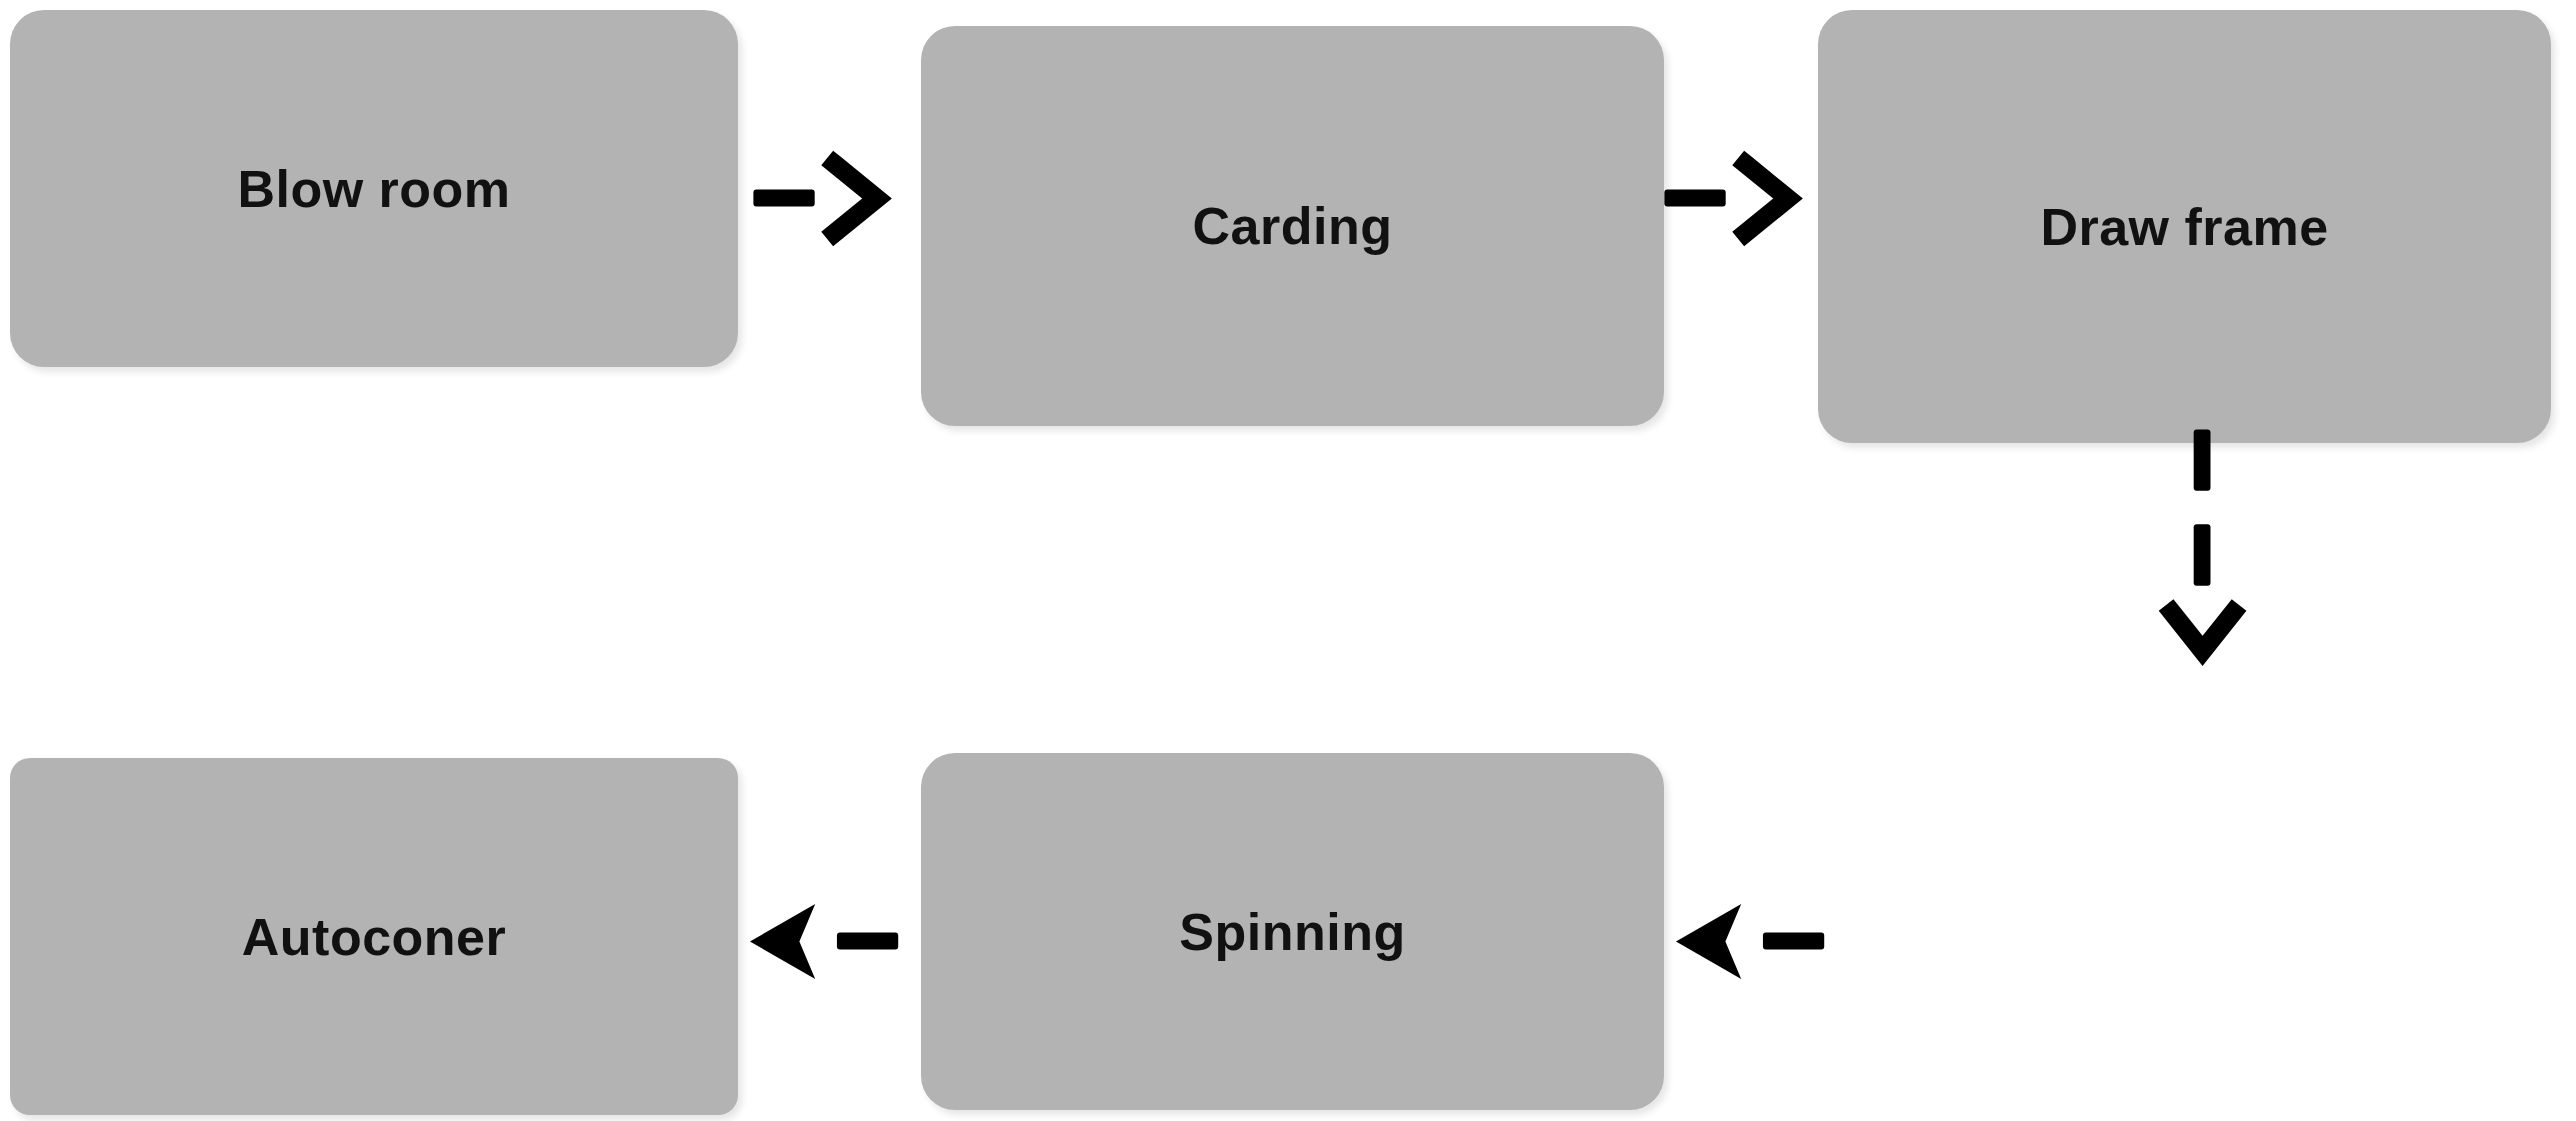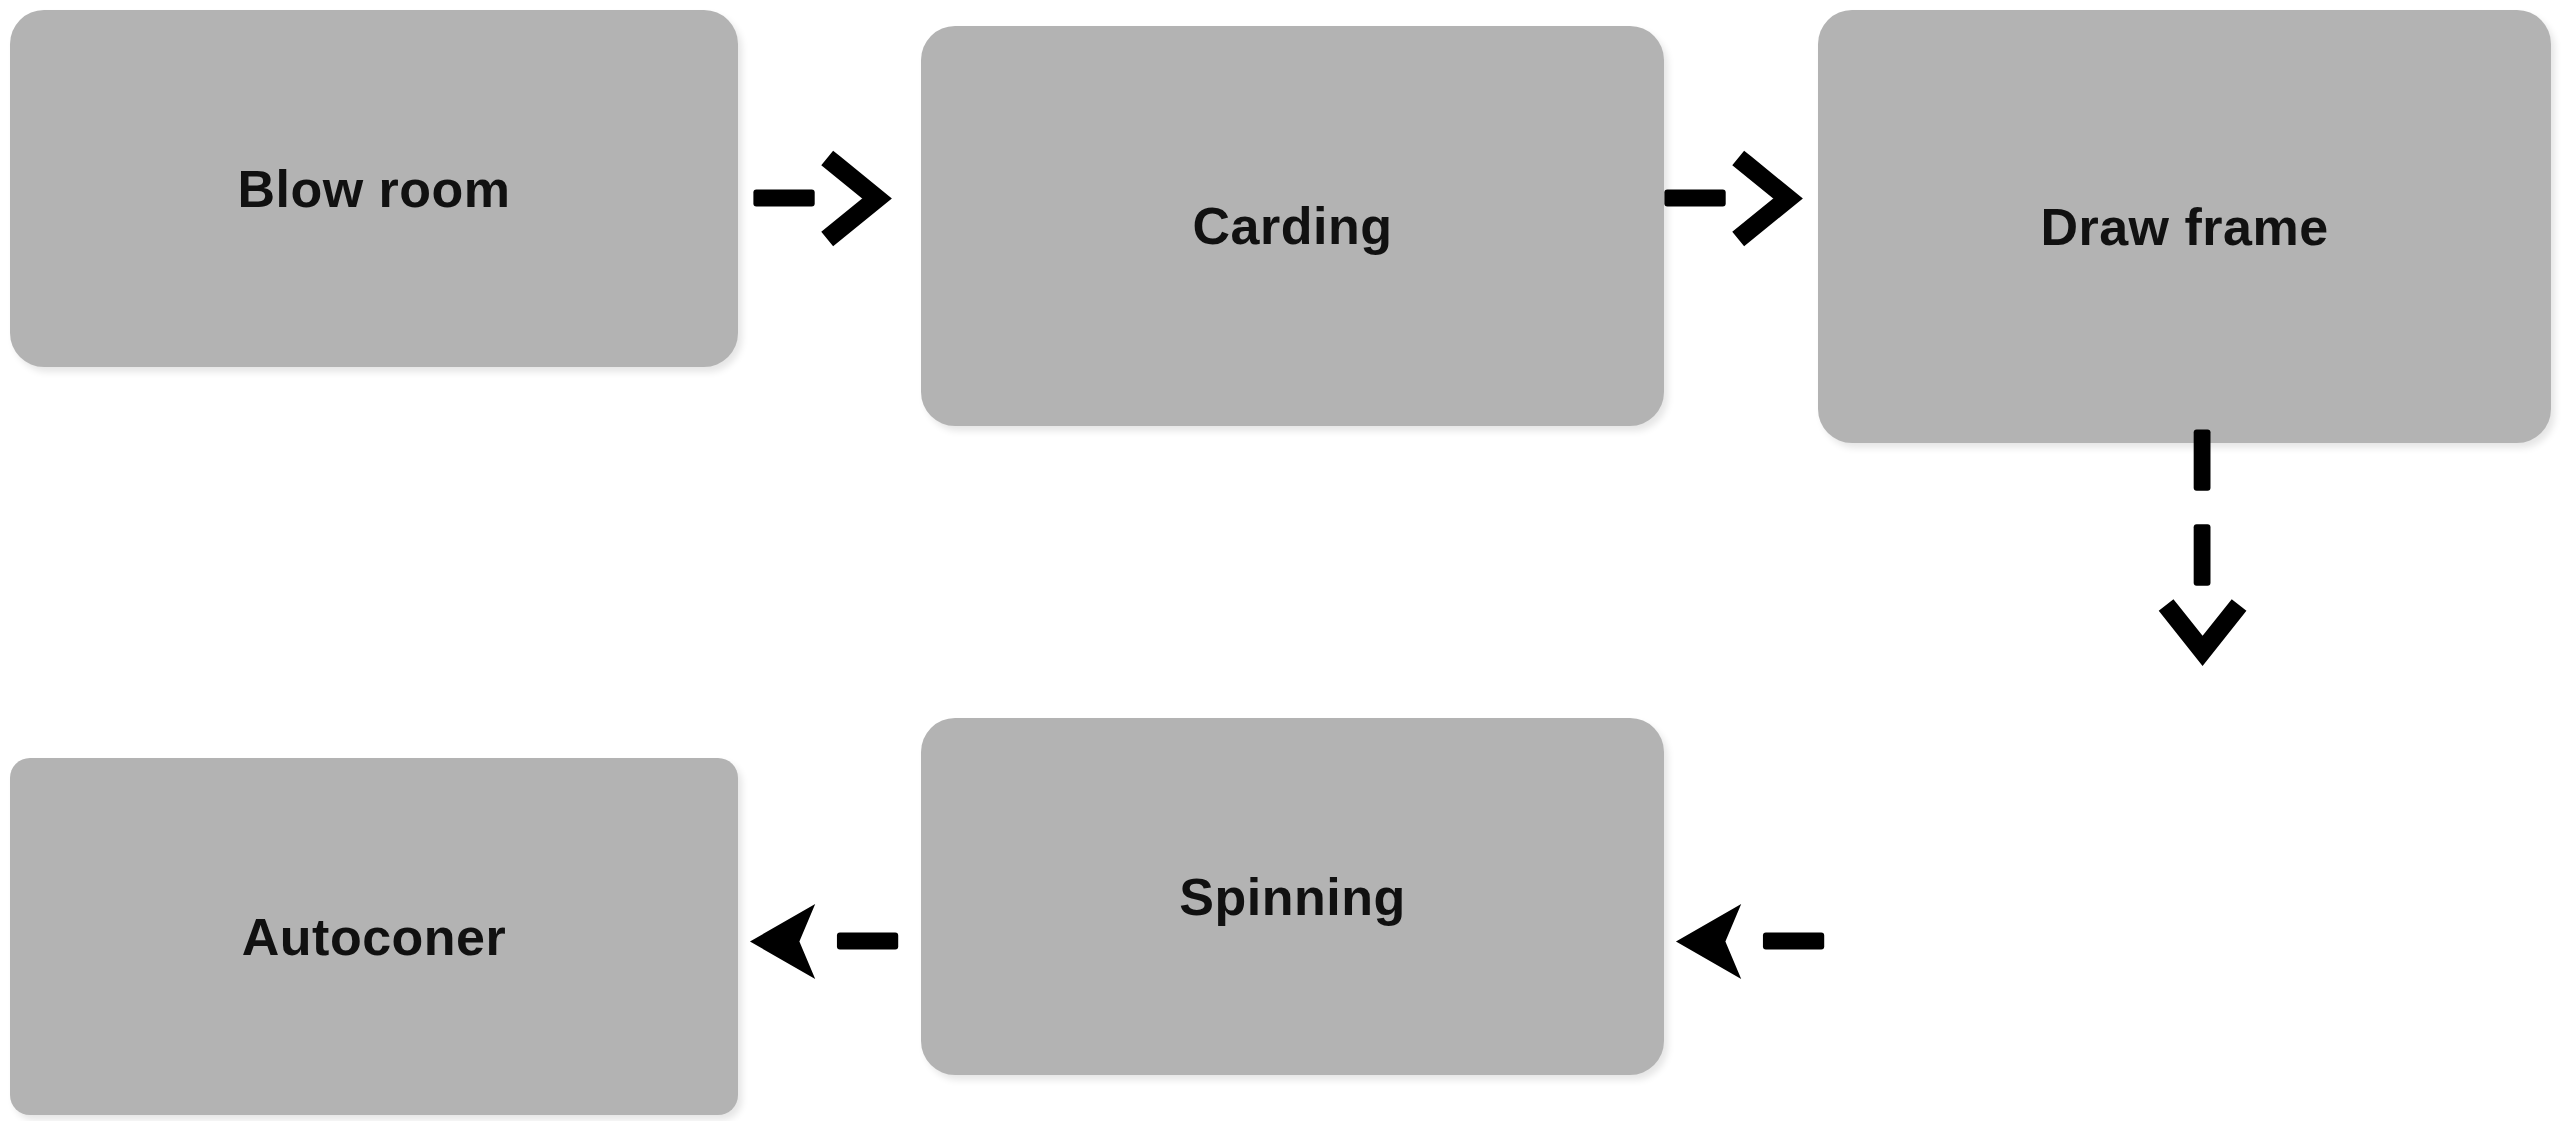--- a/index.html
+++ b/index.html
@@ -87,21 +87,21 @@
     <span class="node-label">Autoconer</span>
   </div>
 
   <div class="connector" style="left:748px; top:892px; width:168px; height:99px;">
     <svg width="168" height="99" viewBox="0 0 170 100" aria-hidden="true">
       <path d="M 2 50 L 68 12 L 52 50 L 68 88 Z" fill="#000000"></path>
       <rect x="90" y="41" width="62" height="17" rx="3" fill="#000000"></rect>
     </svg>
   </div>
 
-  <div class="node" style="left:921px; top:718px; width:743px; height:357px;">
+  <div class="node" style="left:921px; top:753px; width:743px; height:357px;">
     <span class="node-label">Spinning</span>
   </div>
 
   <div class="connector" style="left:1674px; top:892px; width:168px; height:99px;">
     <svg width="168" height="99" viewBox="0 0 170 100" aria-hidden="true">
       <path d="M 2 50 L 68 12 L 52 50 L 68 88 Z" fill="#000000"></path>
       <rect x="90" y="41" width="62" height="17" rx="3" fill="#000000"></rect>
     </svg>
   </div>
 

